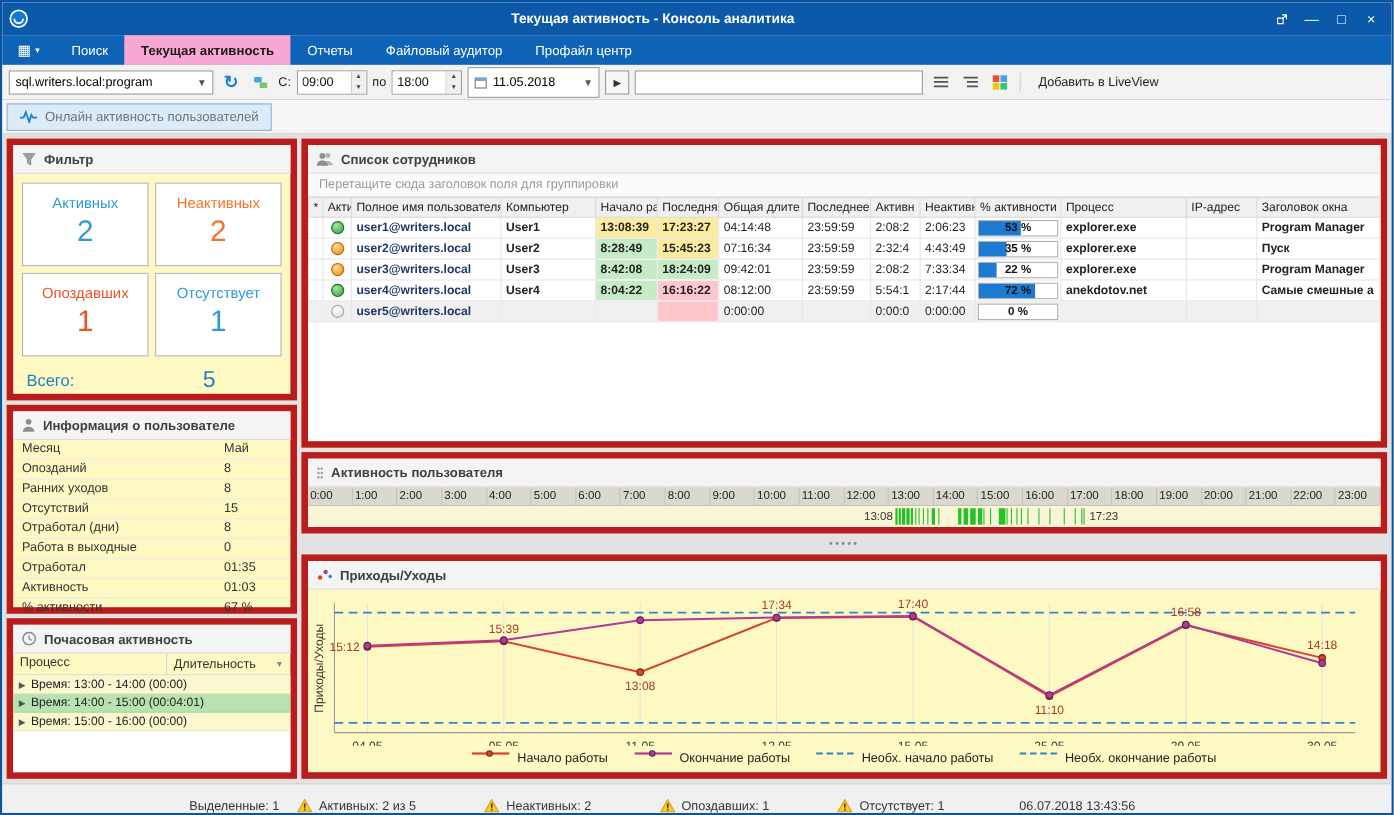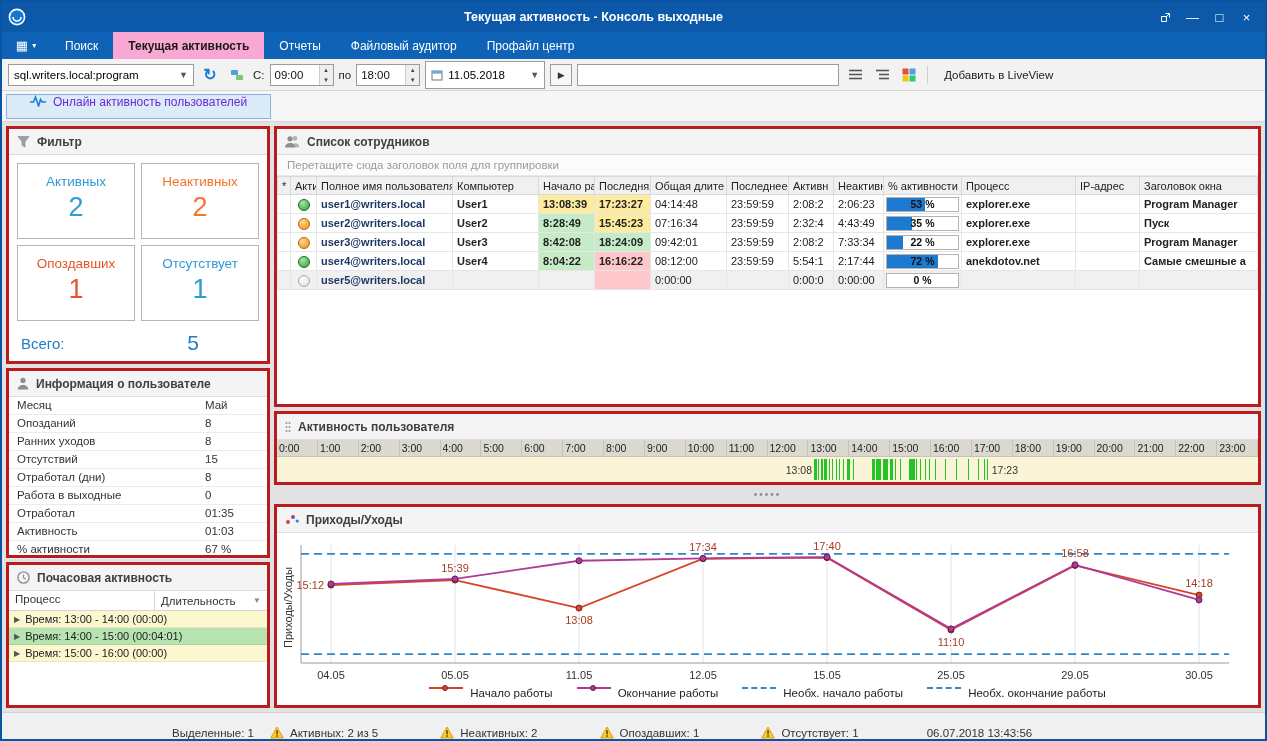--- a/index.html
+++ b/index.html
@@ -29,26 +29,26 @@
 .spin .arrows span{flex:1;font-size:6px;display:flex;align-items:center;justify-content:center;color:#444;background:#efefef;cursor:pointer}
 .datebox{width:120px;height:22px;border:1px solid #9b9b9b;background:#fff;display:flex;align-items:center;gap:5px;font-size:11.5px;padding:13px 5px;cursor:pointer}
 .datebox .val{flex:1}
 .btn-sq{width:22px;height:22px;border:1px solid #9b9b9b;background:#f7f7f7;display:flex;align-items:center;justify-content:center;font-size:9px;color:#333;cursor:pointer}
 .search{flex:0 0 262px;height:22px;border:1px solid #9b9b9b;outline:none;font:11.5px "Liberation Sans",sans-serif;padding:0 5px;background:#fff}
 .ticon{width:22px;height:22px;display:flex;align-items:center;justify-content:center;cursor:pointer}
 .tsep{width:1px;height:18px;background:#cfcfcf;margin:0 2px}
 .liveview-btn{font-size:11.5px;color:#222;padding:0 9px;height:24px;display:flex;align-items:center;cursor:pointer;white-space:nowrap}
 
 .viewtabs{flex:0 0 31px;background:#f6f6f6;border-bottom:1px solid #d6d6d6;display:flex;align-items:center;padding:0 4px;gap:6px}
-.vtab{height:25px;display:flex;align-items:flex-start;gap:7px;padding:0 23px;font-size:12px;color:#6d28d9;border:1px solid transparent;cursor:pointer;white-space:nowrap}
+.vtab{height:25px;display:flex;align-items:center;gap:7px;padding:0 11px;font-size:12px;color:#737373;border:1px solid transparent;cursor:pointer;white-space:nowrap}
 .vtab.active{background:#dcebf8;border-color:#86b4e0}
 
 .content{flex:1;display:flex;gap:4px;padding:4px;background:#e2e2e2;min-height:0}
 .sidebar{flex:0 0 264px;display:flex;flex-direction:column;gap:4px;min-height:0}
-.panel{background:#ffffff;border:3px solid #b91c1c;display:flex;flex-direction:column;min-height:0}
+.panel{background:#fef9c3;border:6px solid #b91c1c;display:flex;flex-direction:column;min-height:0}
 .panel-h{flex:0 0 26px;display:flex;align-items:center;gap:7px;padding:0 8px;background:#f4f4f4;border-bottom:1px solid #ddd;font-size:12px;font-weight:bold;color:#404040}
 
 .stats{display:grid;grid-template-columns:1fr 1fr;gap:6px;padding:8px 8px 4px}
 .stat-box{border:1px solid #b5b5b5;height:76px;text-align:center;cursor:pointer;background:#fff}
 .stat-label{font-size:13.5px;margin-top:10px}
 .stat-value{font-size:27px;margin-top:3px}
 .total-row{display:flex;align-items:center;padding:6px 12px 10px}
 .total-label{color:#1f7ec4;font-size:15px}
 .total-value{color:#1f7ec4;font-size:21px;margin-left:auto;margin-right:56px}
 
@@ -119,21 +119,21 @@
 <div class="window">
 
   <div class="titlebar">
     <span class="app-logo">
       <svg width="18" height="18" viewBox="0 0 18 18">
           <circle cx="9" cy="9" r="8.4" fill="#fff"></circle>
           <circle cx="9" cy="9" r="6.8" fill="#1478d2"></circle>
           <path d="M5 9a4 4 0 0 0 8 0" stroke="#fff" stroke-width="1.6" fill="none"></path>
         </svg>
     </span>
-    <span class="title">Текущая активность - Консоль выходные</span>
+    <span class="title">Текущая активность - Консоль аналитика</span>
     <span class="win-controls">
       <span class="win-btn">
         <svg width="11" height="11" viewBox="0 0 11 11">
             <path d="M1.5 4.5h5v5h-5z" fill="none" stroke="#fff"></path>
             <path d="M5.5 1.5h4v4M9.2 1.8 5.8 5.2" fill="none" stroke="#fff"></path>
           </svg>
       </span>
       <span class="win-btn">—</span>
       <span class="win-btn">□</span>
       <span class="win-btn">×</span>

